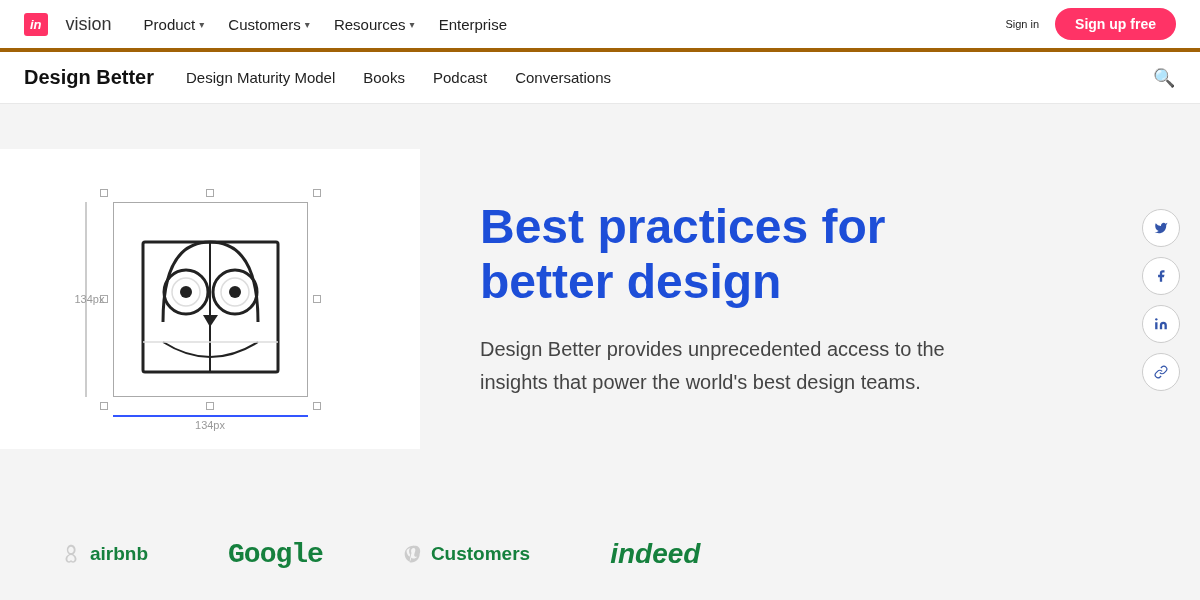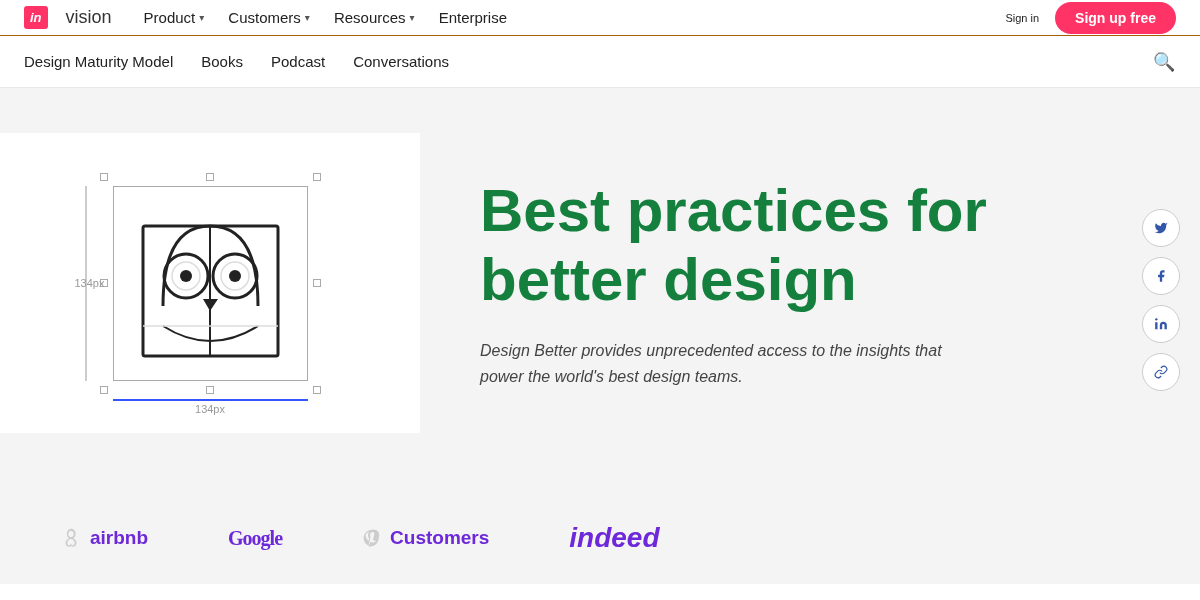--- a/index.html
+++ b/index.html
@@ -1,21 +1,21 @@
 <!DOCTYPE html>
 <html><head>
   <meta charset="utf-8">
   <style>
     * { margin: 0; padding: 0; box-sizing: border-box; }
     body { font-family: -apple-system, BlinkMacSystemFont, 'Segoe UI', Helvetica, Arial, sans-serif; background: #fff; width: 1200px; height: 600px; overflow: hidden; }
 
     
     .top-nav {
-      height: 36px;
-      border-bottom: 1px solid #a16207;
+      height: 52px;
+      border-bottom: 4px solid #a16207;
       display: flex;
       align-items: center;
       padding: 0 24px;
       justify-content: space-between;
       background: #fff;
     }
     .top-nav-left {
       display: flex;
       align-items: center;
       gap: 32px;
@@ -210,54 +210,53 @@
       width: 175px;
       height: 175px;
     }
 
     
     .hero-text {
       flex: 1;
       max-width: 520px;
     }
     .hero-heading {
-      font-size: 60px;
+      font-size: 48px;
       font-weight: 800;
-      color: #15803d;
+      color: #1d4ed8;
       line-height: 1.15;
       margin-bottom: 24px;
     }
     .hero-subtext {
-      font-size: 16px;
+      font-size: 20px;
       color: #444;
       line-height: 1.65;
       max-width: 480px;
-      font-style: italic;
     }
 
     
     .logos-section {
       background: #f4f4f4;
       padding: 20px 60px 30px 60px;
       display: flex;
       align-items: center;
       justify-content: flex-start;
       gap: 80px;
     }
     .logo-item {
-      color: #6d28d9;
+      color: #15803d;
       font-size: 22px;
       font-weight: 600;
       display: flex;
       align-items: center;
       gap: 8px;
       margin-top: 24px;
     }
     .logo-item.airbnb { font-size: 19px; }
-    .logo-item.google { font-size: 20px; font-family: Liberation Serif, serif; letter-spacing: -1px; }
+    .logo-item.google { font-size: 28px; font-family: Liberation Mono, monospace; letter-spacing: -1px; }
     .logo-item.pinterest { font-size: 19px; }
     .logo-item.indeed { font-size: 28px; font-style: italic; }
 
     
     .social-sidebar {
       position: fixed;
       right: 20px;
       top: 50%;
       transform: translateY(-50%);
       display: flex;
@@ -306,20 +305,21 @@
     </div>
   </div>
   <div class="top-nav-right">
     <span class="sign-in">Sign in</span>
     <button class="sign-up-btn">Sign up free</button>
   </div>
 </nav>
 
 <nav class="secondary-nav">
   <div class="secondary-nav-left">
+    <span class="brand-name">Design Better</span>
     <div class="secondary-links">
       <span class="secondary-link">Design Maturity Model</span>
       <span class="secondary-link">Books</span>
       <span class="secondary-link">Podcast</span>
       <span class="secondary-link">Conversations</span>
     </div>
   </div>
   <span class="search-icon-btn">🔍</span>
 </nav>
 

